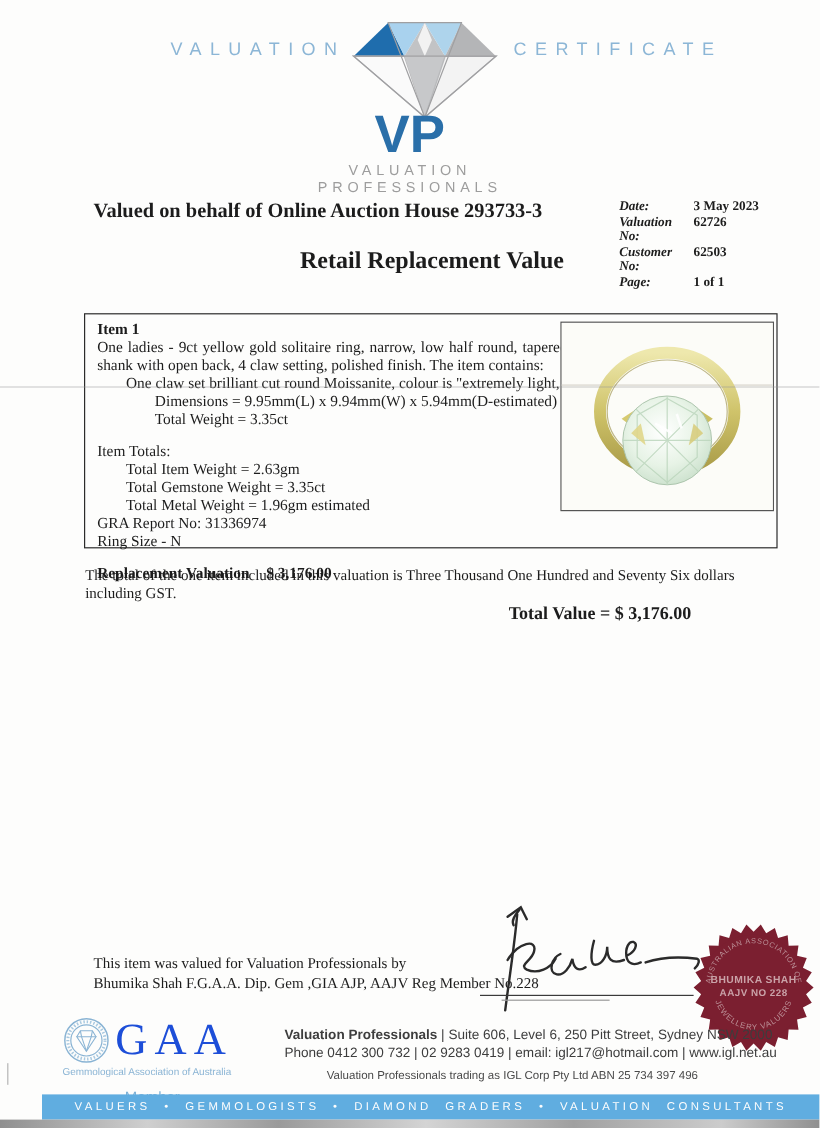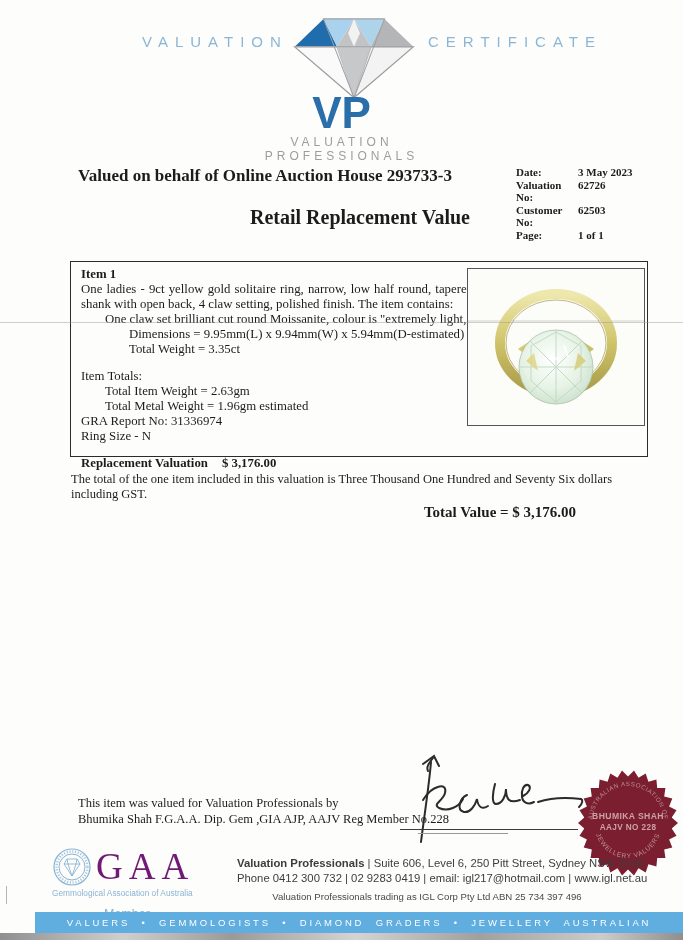--- a/index.html
+++ b/index.html
@@ -17,21 +17,21 @@
            font-size:44px;font-weight:600;color:#2a6fa9;line-height:42px;}
   .logo-sub{left:0;right:0;text-align:center;font-family:"Liberation Sans",sans-serif;
             color:#9d9d9d;letter-spacing:4px;font-size:12px;}
   #logo-sub1{top:135px;} #logo-sub2{top:149px;}
 
   
   #behalf{left:78px;top:166px;font-weight:bold;font-size:17px;}
   #meta-block{left:516px;top:166px;font-size:11px;font-weight:bold;line-height:12.5px;}
   #meta-block table{border-collapse:collapse;}
   #meta-block td{padding:0;vertical-align:top;}
-  #meta-block td.lbl{width:62px;}
+  #meta-block td.lbl{width:62px;font-style:italic;}
   #doc-title{left:70px;width:580px;top:206px;text-align:center;font-size:20px;font-weight:bold;}
 
   
   #item-box{left:70px;top:261px;width:578px;height:196px;border:1.3px solid #2b2b2b;
             font-size:12.8px;line-height:15px;padding:5px 6px 0 10px;box-sizing:border-box;}
   .b{font-weight:bold;}
   .ind1{padding-left:24px;}
   .ind2{padding-left:48px;}
   #item-desc{width:392px;text-align:justify;}
   .gap{height:12px;}
@@ -49,21 +49,21 @@
   #valued-by1{left:78px;top:796px;font-size:12.5px;}
   #valued-by2{left:78px;top:812px;font-size:12.5px;}
   #signature-svg{left:392px;top:752px;width:195px;height:92px;}
   #sig-line{left:400px;top:829px;width:178px;border-top:1.4px solid #3a3a3a;height:0;}
   #sig-line2{left:418px;top:833px;width:90px;border-top:1px solid #9a9a9a;height:0;}
   #seal{left:577px;top:758px;width:102px;height:130px;}
 
   
   #gaa{left:52px;top:847px;width:170px;font-family:"Liberation Sans",sans-serif;}
   #gaa-top{display:flex;align-items:center;}
-  #gaa-acro{font-family:"Liberation Serif",serif;font-size:37px;color:#701a75;
+  #gaa-acro{font-family:"Liberation Serif",serif;font-size:37px;color:#1d4ed8;
             letter-spacing:6px;line-height:38px;margin-left:4px;}
   #gaa-name{font-size:8.3px;color:#8ab4d4;margin-top:1px;}
   #gaa-member{font-size:12.5px;color:#7fb2d6;margin-top:9px;margin-left:52px;}
   #footer-text{left:237px;top:856px;width:420px;font-family:"Liberation Sans",sans-serif;
                color:#3d3d3d;font-size:11.3px;line-height:15px;}
   #footer-line3{font-size:9.6px;color:#4a4a4a;margin-top:3px;text-align:center;width:380px;}
   #banner{left:35px;top:912px;width:648px;height:21px;background:#60ade0;
           display:flex;align-items:center;justify-content:center;}
   #banner span{font-family:"Liberation Sans",sans-serif;color:#fdfdfd;font-size:9.5px;
                letter-spacing:2.8px;word-spacing:6px;white-space:nowrap;}
@@ -124,20 +124,21 @@
 
 <div class="abs" id="item-box">
   <div class="b">Item 1</div>
   <div id="item-desc">One ladies - 9ct yellow gold solitaire ring, narrow, low half round, tapered shank with open back, 4 claw setting, polished finish. The item contains:</div>
   <div class="ind1">One claw set brilliant cut round Moissanite, colour is "extremely light, yellow".</div>
   <div class="ind2">Dimensions = 9.95mm(L) x 9.94mm(W) x 5.94mm(D-estimated)</div>
   <div class="ind2">Total Weight = 3.35ct</div>
   <div class="gap"></div>
   <div>Item Totals:</div>
   <div class="ind1">Total Item Weight = 2.63gm</div>
+  <div class="ind1">Total Gemstone Weight = 3.35ct</div>
   <div class="ind1">Total Metal Weight = 1.96gm estimated</div>
   <div>GRA Report No: 31336974</div>
   <div>Ring Size - N</div>
   <div class="gap" style="height:10px;"></div>
   <div class="b" id="replacement-line">
     <span>Replacement Valuation</span><span class="val">$ 3,176.00</span>
   </div>
 
   <div id="photo-box">
     <svg viewBox="0 0 176 156">
@@ -236,17 +237,17 @@
   <div id="gaa-member">Member</div>
 </div>
 
 <div class="abs" id="footer-text">
   <div><span class="b" style="font-family:'Liberation Sans',sans-serif;">Valuation Professionals</span><span> | Suite 606, Level 6, 250 Pitt Street, Sydney NSW 2000</span></div>
   <div>Phone 0412 300 732  |  02 9283 0419  |  email: igl217@hotmail.com  |  www.igl.net.au</div>
   <div id="footer-line3">Valuation Professionals trading as IGL Corp Pty Ltd  ABN 25 734 397 496</div>
 </div>
 
 <div class="abs" id="banner">
-  <span>VALUERS  •  GEMMOLOGISTS  •  DIAMOND GRADERS  •  JEWELLERY AUSTRALIAN</span>
+  <span>VALUERS  •  GEMMOLOGISTS  •  DIAMOND GRADERS  •  VALUATION CONSULTANTS</span>
 </div>
 <div class="abs" id="bottom-strip"></div>
 <div class="abs" id="scan-line"></div>
 <div class="abs" id="edge-mark"></div>
 
 </body></html>

